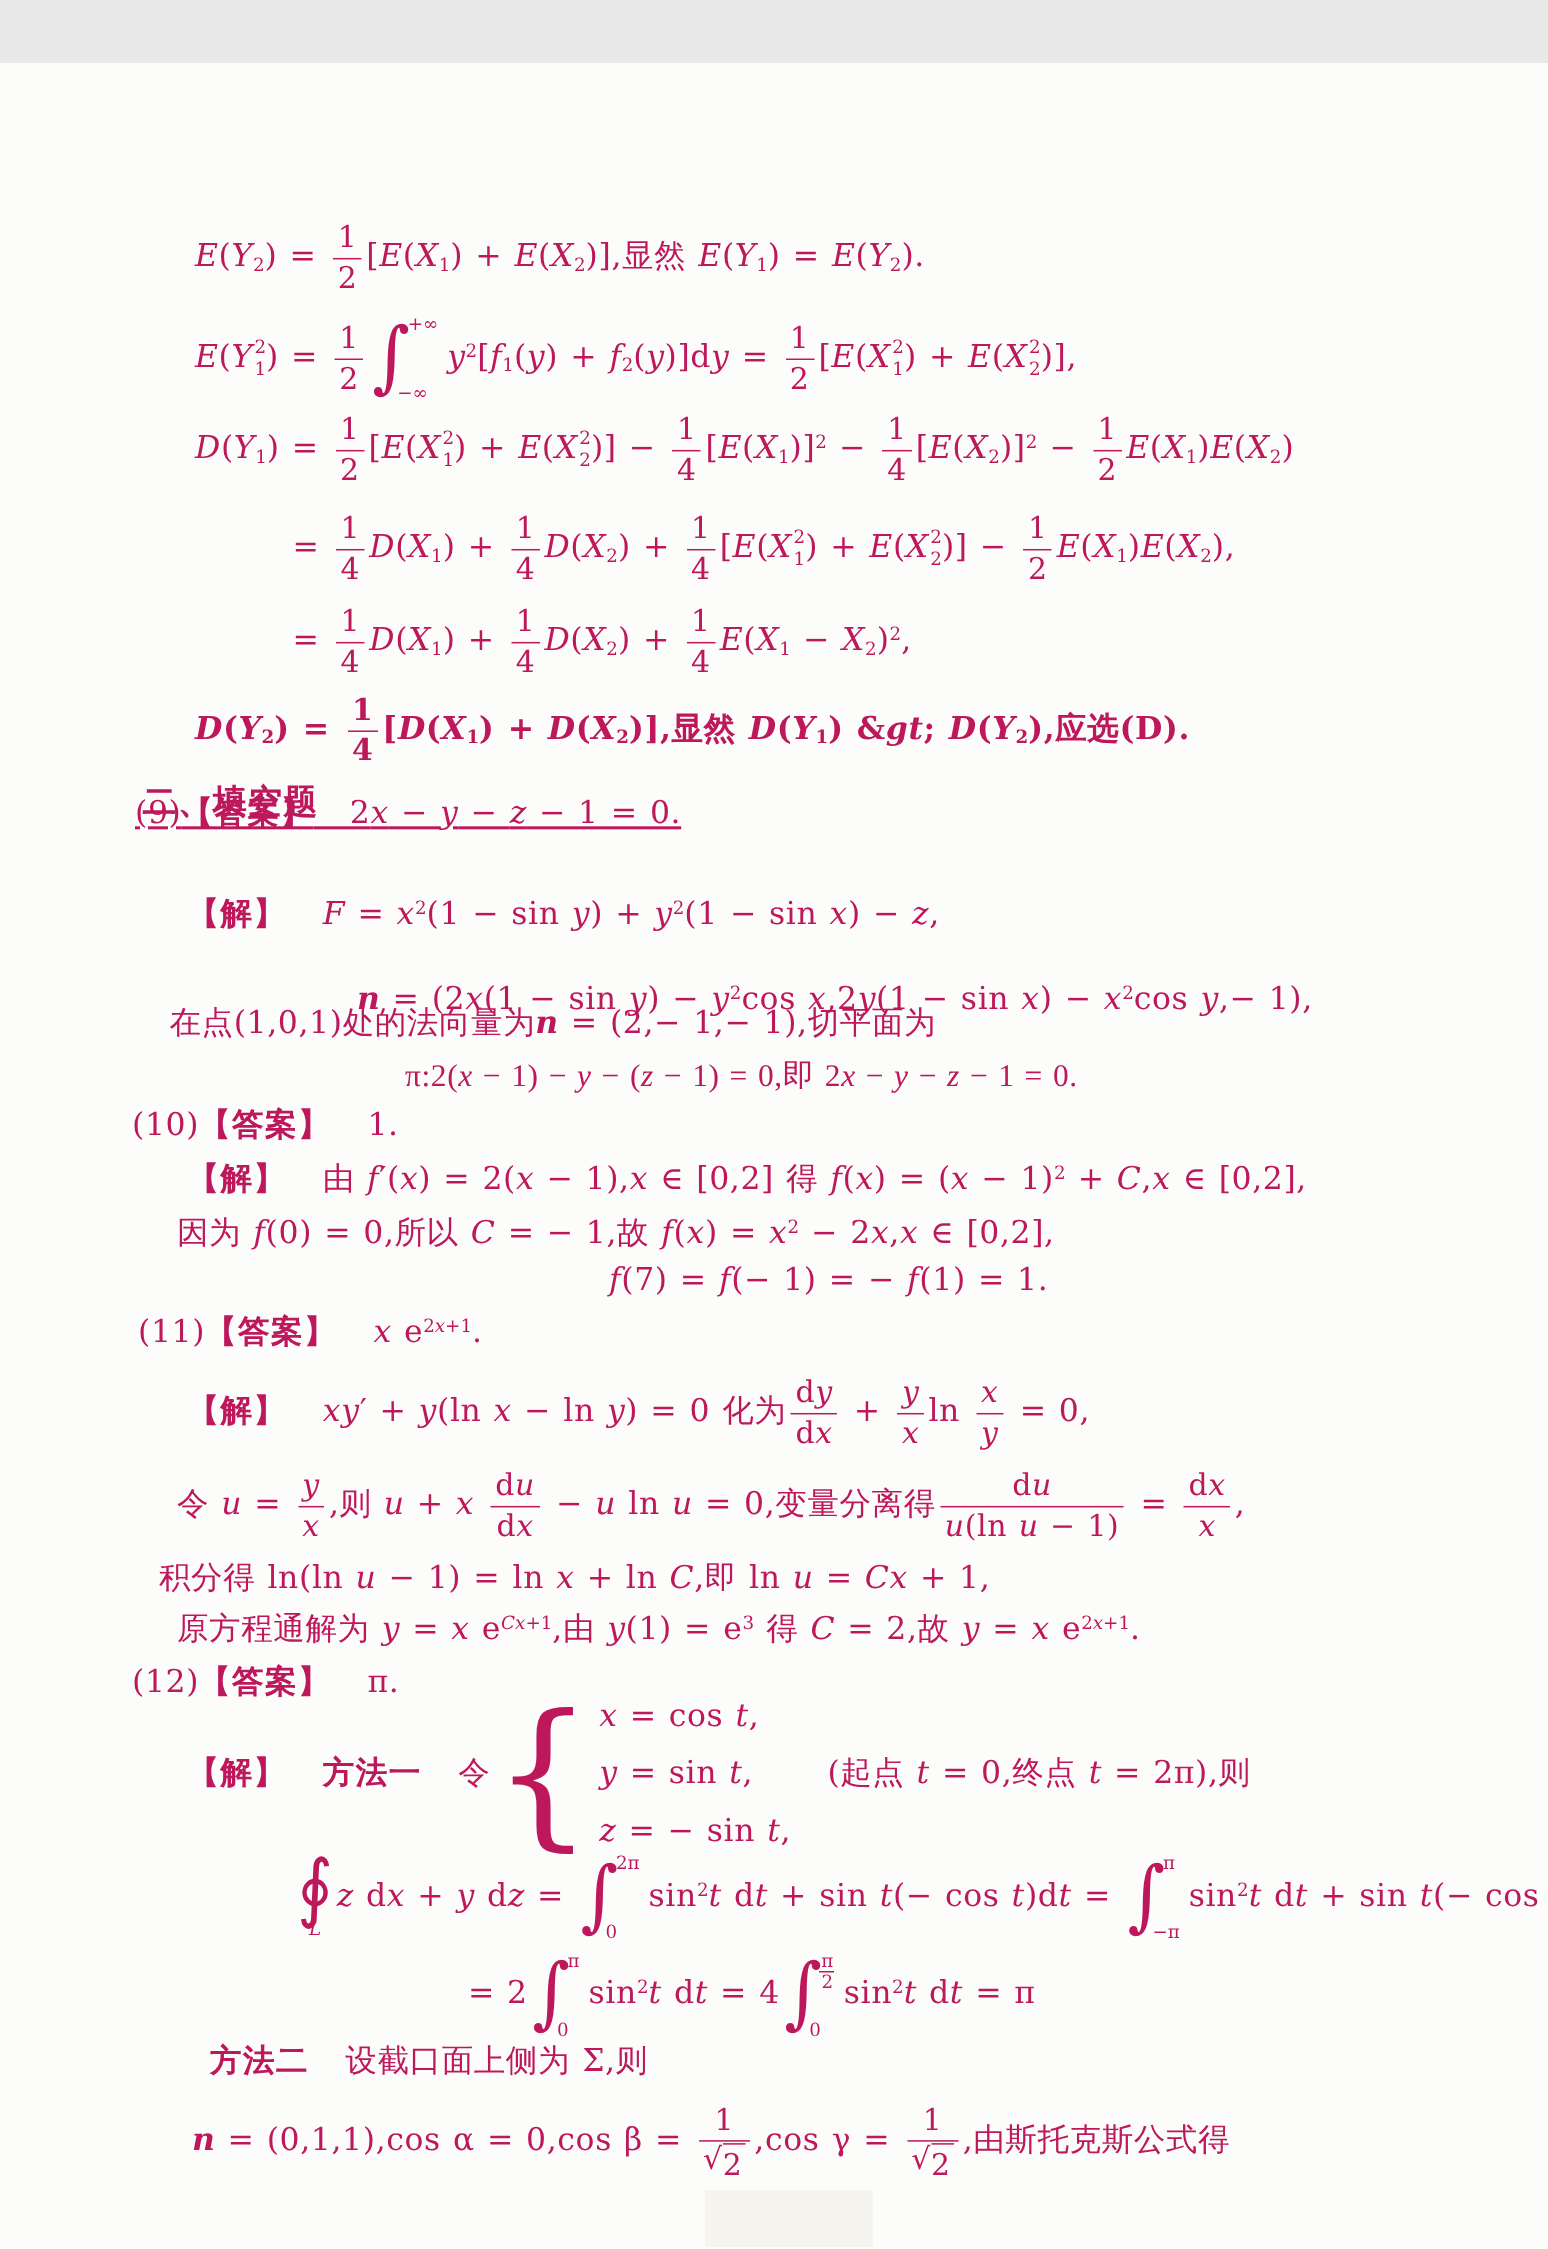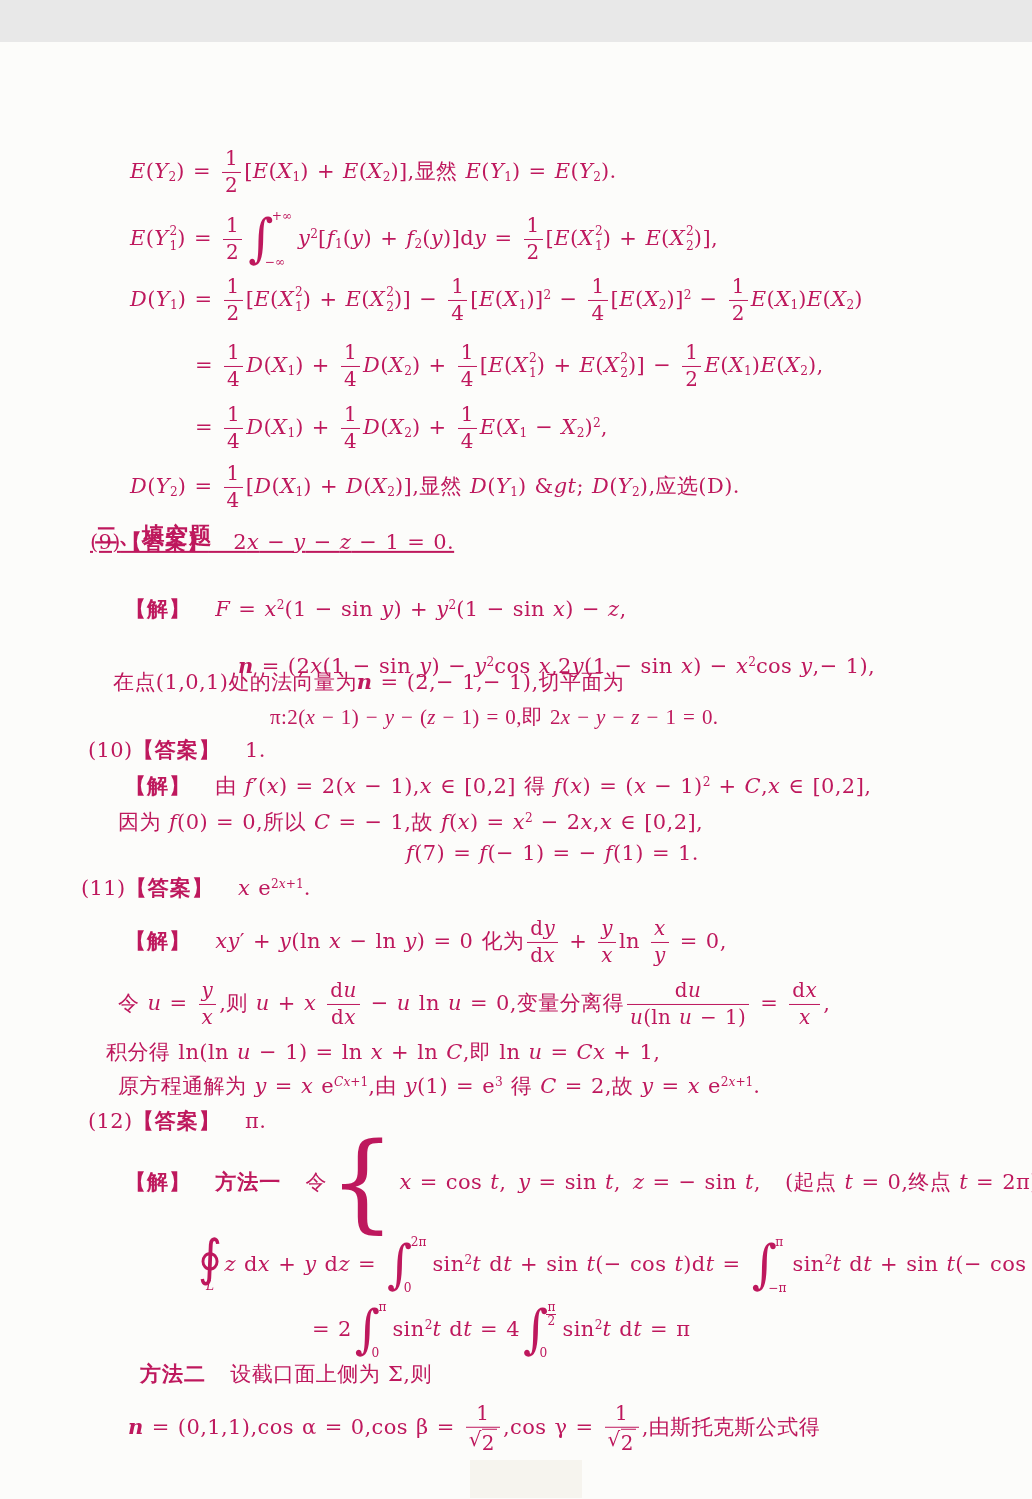--- a/index.html
+++ b/index.html
@@ -43,46 +43,46 @@
   .sq{display:inline-flex;align-items:stretch;vertical-align:middle;line-height:1;}
   .sg{line-height:1.1;}
   .sr{border-top:1.6px solid currentColor;line-height:1.15;padding:2px 2px 0 0;}
   
   .mf{display:inline-flex;flex-direction:column;align-items:center;line-height:1;}
   .mf>span:first-child{border-bottom:1px solid currentColor;padding:0 1px 1px 1px;}
   
   .vec{font-weight:700;}
   
   .brace{font-size:104px;font-weight:400;line-height:0.85;transform:scaleY(1.02);margin:0 4px 0 2px;}
-  .cases-col{display:inline-flex;flex-direction:row;gap:12px;}
+  .cases-col{display:inline-flex;flex-direction:column;gap:12px;}
   .cases-col>span{white-space:pre;}
   .artifact{position:absolute;}
 </style>
 </head>
 <body>
 
 <div class="page" style="background: rgb(252, 252, 250); color: #be185d; margin-top: 42px;">
   <div id="lines">
       <div class="line" style="left: 130px; top: 130px;"><i>E</i>(<i>Y</i><sub>2</sub>) = <span class="fr"><span class="fn">1</span><span class="fd">2</span></span>[<i>E</i>(<i>X</i><sub>1</sub>) + <i>E</i>(<i>X</i><sub>2</sub>)],显然 <i>E</i>(<i>Y</i><sub>1</sub>) = <i>E</i>(<i>Y</i><sub>2</sub>).</div>
       <div class="line" style="left: 130px; top: 197px;"><i>E</i>(<i>Y</i><span class="ss"><span>2</span><span>1</span></span>) = <span class="fr"><span class="fn">1</span><span class="fd">2</span></span><span class="in"><span class="is">∫</span><span class="il"><span>+∞</span><span>−∞</span></span></span><i>y</i><sup>2</sup>[<i>f</i><sub>1</sub>(<i>y</i>) + <i>f</i><sub>2</sub>(<i>y</i>)]<span class="rm">d</span><i>y</i> = <span class="fr"><span class="fn">1</span><span class="fd">2</span></span>[<i>E</i>(<i>X</i><span class="ss"><span>2</span><span>1</span></span>) + <i>E</i>(<i>X</i><span class="ss"><span>2</span><span>2</span></span>)],</div>
       <div class="line" style="left: 130px; top: 258px;"><i>D</i>(<i>Y</i><sub>1</sub>) = <span class="fr"><span class="fn">1</span><span class="fd">2</span></span>[<i>E</i>(<i>X</i><span class="ss"><span>2</span><span>1</span></span>) + <i>E</i>(<i>X</i><span class="ss"><span>2</span><span>2</span></span>)] − <span class="fr"><span class="fn">1</span><span class="fd">4</span></span>[<i>E</i>(<i>X</i><sub>1</sub>)]<sup>2</sup> − <span class="fr"><span class="fn">1</span><span class="fd">4</span></span>[<i>E</i>(<i>X</i><sub>2</sub>)]<sup>2</sup> − <span class="fr"><span class="fn">1</span><span class="fd">2</span></span><i>E</i>(<i>X</i><sub>1</sub>)<i>E</i>(<i>X</i><sub>2</sub>)</div>
       <div class="line" style="left: 195px; top: 324px;">= <span class="fr"><span class="fn">1</span><span class="fd">4</span></span><i>D</i>(<i>X</i><sub>1</sub>) + <span class="fr"><span class="fn">1</span><span class="fd">4</span></span><i>D</i>(<i>X</i><sub>2</sub>) + <span class="fr"><span class="fn">1</span><span class="fd">4</span></span>[<i>E</i>(<i>X</i><span class="ss"><span>2</span><span>1</span></span>) + <i>E</i>(<i>X</i><span class="ss"><span>2</span><span>2</span></span>)] − <span class="fr"><span class="fn">1</span><span class="fd">2</span></span><i>E</i>(<i>X</i><sub>1</sub>)<i>E</i>(<i>X</i><sub>2</sub>),</div>
       <div class="line" style="left: 195px; top: 386px;">= <span class="fr"><span class="fn">1</span><span class="fd">4</span></span><i>D</i>(<i>X</i><sub>1</sub>) + <span class="fr"><span class="fn">1</span><span class="fd">4</span></span><i>D</i>(<i>X</i><sub>2</sub>) + <span class="fr"><span class="fn">1</span><span class="fd">4</span></span><i>E</i>(<i>X</i><sub>1</sub> − <i>X</i><sub>2</sub>)<sup>2</sup>,</div>
-      <div class="line" style="left: 130px; top: 445px;"><i>D</i>(<i>Y</i><sub>2</sub>) = <span class="fr"><span class="fn">1</span><span class="fd">4</span></span>[<i>D</i>(<i>X</i><sub>1</sub>) + <i>D</i>(<i>X</i><sub>2</sub>)],显然 <i>D</i>(<i>Y</i><sub>1</sub>) &amp;<i>gt</i>; <i>D</i>(<i>Y</i><sub>2</sub>),应选(<span class="rm">D</span>).</div>
+      <div class="line" style="left: 130px; top: 445px; font-weight: bold;"><i>D</i>(<i>Y</i><sub>2</sub>) = <span class="fr"><span class="fn">1</span><span class="fd">4</span></span>[<i>D</i>(<i>X</i><sub>1</sub>) + <i>D</i>(<i>X</i><sub>2</sub>)],显然 <i>D</i>(<i>Y</i><sub>1</sub>) &amp;<i>gt</i>; <i>D</i>(<i>Y</i><sub>2</sub>),应选(<span class="rm">D</span>).</div>
       <div class="line heading" style="left: 95px; top: 493px;"><span class="bb">二、填空题</span></div>
       <div class="line" style="left: 90px; top: 500px; text-decoration: underline;">(9)<span class="bb">【答案】</span>   2<i>x</i> − <i>y</i> − <i>z</i> − 1 = 0.</div>
       <div class="line" style="left: 125px; top: 567px;"><span class="bb">【解】</span>   <i>F</i> = <i>x</i><sup>2</sup>(1 − <span class="rm">sin</span> <i>y</i>) + <i>y</i><sup>2</sup>(1 − <span class="rm">sin</span> <i>x</i>) − <i>z</i>,</div>
       <div class="line" style="left: 238px; top: 624px;"><span class="vec"><i>n</i></span> = (2<i>x</i>(1 − <span class="rm">sin</span> <i>y</i>) − <i>y</i><sup>2</sup><span class="rm">cos</span> <i>x</i>,2<i>y</i>(1 − <span class="rm">sin</span> <i>x</i>) − <i>x</i><sup>2</sup><span class="rm">cos</span> <i>y</i>,− 1),</div>
       <div class="line" style="left: 113px; top: 640px;">在点(1,0,1)处的法向量为<span class="vec"><i>n</i></span> = (2,− 1,− 1),切平面为</div>
       <div class="line" style="left: 270px; top: 675px; font-family: Liberation Serif, serif;">π:2(<i>x</i> − 1) − <i>y</i> − (<i>z</i> − 1) = 0,即 2<i>x</i> − <i>y</i> − <i>z</i> − 1 = 0.</div>
       <div class="line" style="left: 88px; top: 708px;">(10)<span class="bb">【答案】</span>   1.</div>
       <div class="line" style="left: 125px; top: 744px; text-align: right;"><span class="bb">【解】</span>   由 <i>f</i>′(<i>x</i>) = 2(<i>x</i> − 1),<i>x</i> ∈ [0,2] 得 <i>f</i>(<i>x</i>) = (<i>x</i> − 1)<sup>2</sup> + <i>C</i>,<i>x</i> ∈ [0,2],</div>
       <div class="line" style="left: 118px; top: 780px;">因为 <i>f</i>(0) = 0,所以 <i>C</i> = − 1,故 <i>f</i>(<i>x</i>) = <i>x</i><sup>2</sup> − 2<i>x</i>,<i>x</i> ∈ [0,2],</div>
       <div class="line" style="left: 406px; top: 811px;"><i>f</i>(7) = <i>f</i>(− 1) = − <i>f</i>(1) = 1.</div>
-      <div class="line" style="left: 81px; top: 846px;">(11)<span class="bb">【答案】</span>   <i>x</i> <span class="rm">e</span><sup>2<i>x</i>+1</sup>.</div>
+      <div class="line" style="left: 92px; top: 846px;">(11)<span class="bb">【答案】</span>   <i>x</i> <span class="rm">e</span><sup>2<i>x</i>+1</sup>.</div>
       <div class="line" style="left: 125px; top: 900px;"><span class="bb">【解】</span>   <i>xy</i>′ + <i>y</i>(<span class="rm">ln</span> <i>x</i> − <span class="rm">ln</span> <i>y</i>) = 0 化为<span class="fr"><span class="fn"><span class="rm">d</span><i>y</i></span><span class="fd"><span class="rm">d</span><i>x</i></span></span> + <span class="fr"><span class="fn"><i>y</i></span><span class="fd"><i>x</i></span></span><span class="rm">ln</span> <span class="fr"><span class="fn"><i>x</i></span><span class="fd"><i>y</i></span></span> = 0,</div>
       <div class="line" style="left: 118px; top: 962px;">令 <i>u</i> = <span class="fr"><span class="fn"><i>y</i></span><span class="fd"><i>x</i></span></span>,则 <i>u</i> + <i>x</i> <span class="fr"><span class="fn"><span class="rm">d</span><i>u</i></span><span class="fd"><span class="rm">d</span><i>x</i></span></span> − <i>u</i> <span class="rm">ln</span> <i>u</i> = 0,变量分离得<span class="fr"><span class="fn"><span class="rm">d</span><i>u</i></span><span class="fd"><i>u</i>(<span class="rm">ln</span> <i>u</i> − 1)</span></span> = <span class="fr"><span class="fn"><span class="rm">d</span><i>x</i></span><span class="fd"><i>x</i></span></span>,</div>
       <div class="line" style="left: 106px; top: 1010px;">积分得 <span class="rm">ln</span>(<span class="rm">ln</span> <i>u</i> − 1) = <span class="rm">ln</span> <i>x</i> + <span class="rm">ln</span> <i>C</i>,即 <span class="rm">ln</span> <i>u</i> = <i>Cx</i> + 1,</div>
       <div class="line" style="left: 118px; top: 1044px;">原方程通解为 <i>y</i> = <i>x</i> <span class="rm">e</span><sup><i>Cx</i>+1</sup>,由 <i>y</i>(1) = <span class="rm">e</span><sup>3</sup> 得 <i>C</i> = 2,故 <i>y</i> = <i>x</i> <span class="rm">e</span><sup>2<i>x</i>+1</sup>.</div>
       <div class="line" style="left: 88px; top: 1079px;">(12)<span class="bb">【答案】</span>   π.</div>
       <div class="line flex" style="left: 125px; top: 1140px;"><span><span class="bb">【解】</span>   <span class="bb">方法一</span>   令</span><span class="brace">{</span><span class="cases-col"><span><i>x</i> = <span class="rm">cos</span> <i>t</i>,</span><span><i>y</i> = <span class="rm">sin</span> <i>t</i>,</span><span><i>z</i> = − <span class="rm">sin</span> <i>t</i>,</span></span><span>   (起点 <i>t</i> = 0,终点 <i>t</i> = 2π),则</span></div>
       <div class="line" style="left: 198px; top: 1223px;"><span class="oi"><span class="is">∮</span><span class="ol"><i>L</i></span></span><i>z</i> <span class="rm">d</span><i>x</i> + <i>y</i> <span class="rm">d</span><i>z</i> = <span class="in"><span class="is">∫</span><span class="il"><span>2π</span><span>0</span></span></span><span class="rm">sin</span><sup>2</sup><i>t</i> <span class="rm">d</span><i>t</i> + <span class="rm">sin</span> <i>t</i>(− <span class="rm">cos</span> <i>t</i>)<span class="rm">d</span><i>t</i> = <span class="in"><span class="is">∫</span><span class="il"><span>π</span><span>−π</span></span></span><span class="rm">sin</span><sup>2</sup><i>t</i> <span class="rm">d</span><i>t</i> + <span class="rm">sin</span> <i>t</i>(− <span class="rm">cos</span> )</div>
       <div class="line" style="left: 312px; top: 1288px;">= 2<span class="in"><span class="is">∫</span><span class="il"><span>π</span><span>0</span></span></span><span class="rm">sin</span><sup>2</sup><i>t</i> <span class="rm">d</span><i>t</i> = 4<span class="in"><span class="is">∫</span><span class="il"><span><span class="mf"><span>π</span><span>2</span></span></span><span>0</span></span></span><span class="rm">sin</span><sup>2</sup><i>t</i> <span class="rm">d</span><i>t</i> = π</div>
       <div class="line" style="left: 140px; top: 1332px;"><span class="bb">方法二</span>   设截口面上侧为 Σ,则</div>
       <div class="line" style="left: 128px; top: 1386px;"><span class="vec"><i>n</i></span> = (0,1,1),<span class="rm">cos</span> α = 0,<span class="rm">cos</span> β = <span class="fr"><span class="fn">1</span><span class="fd"><span class="sq"><span class="sg">√</span><span class="sr">2</span></span></span></span>,<span class="rm">cos</span> γ = <span class="fr"><span class="fn">1</span><span class="fd"><span class="sq"><span class="sg">√</span><span class="sr">2</span></span></span></span>,由斯托克斯公式得</div>

